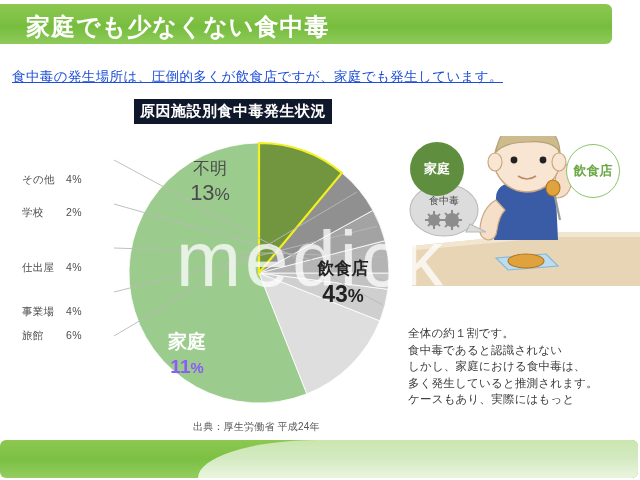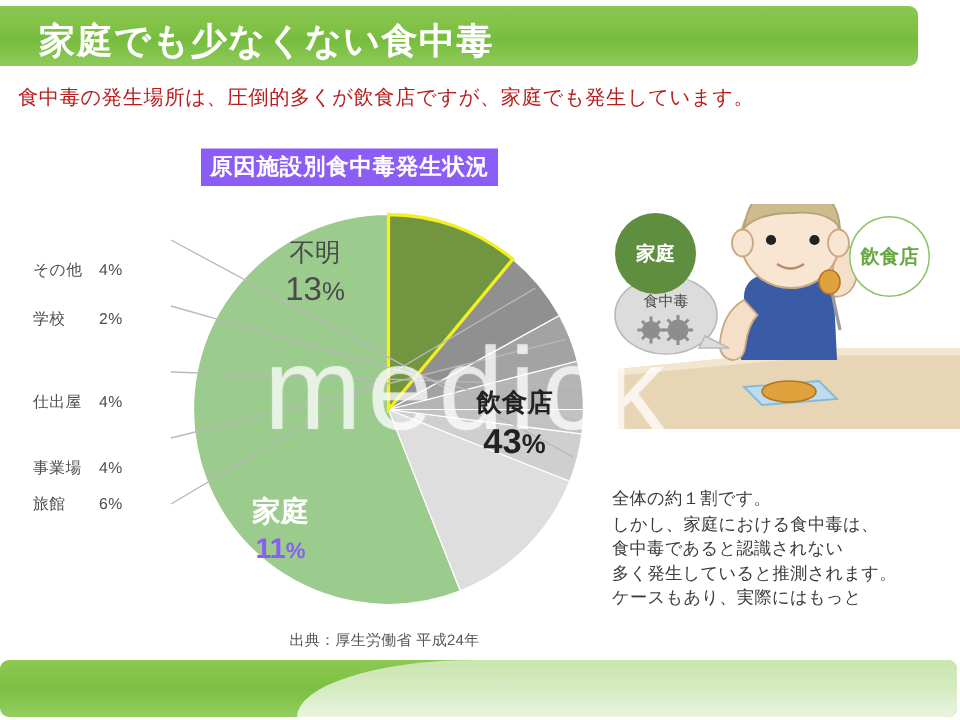--- a/index.html
+++ b/index.html
@@ -17,28 +17,28 @@
     border-radius:0 6px 6px 0;
     background:linear-gradient(180deg,#8cc751 0%,#7cc043 45%,#76bc3d 55%,#8ecb5a 100%);
   }
   .header-title{
     position:absolute;left:26px;top:11px;
     font-size:24px;font-weight:bold;color:#ffffff;letter-spacing:1px;
     white-space:nowrap;
     text-align:center;
   }
   .subtitle{
-    position:absolute;left:12px;top:56px;
-    font-size:13.5px;color:#b91c1c;letter-spacing:.4px;white-space:nowrap;
+    position:absolute;left:12px;top:68px;
+    font-size:13.5px;color:#1d4ed8;letter-spacing:.4px;white-space:nowrap;text-decoration:underline;
   }
 
   
   .chart-badge{
     position:absolute;left:134px;top:99px;width:198px;height:25px;
-    background:#8b5cf6;
+    background:#0f172a;
     display:flex;align-items:center;justify-content:center;
   }
   .chart-badge span{
     font-size:15px;font-weight:bold;color:#ffffff;letter-spacing:.5px;white-space:nowrap;
   }
 
   
   .watermark{
     position:absolute;left:176px;top:214px;
     font-size:78px;color:rgba(255,255,255,.62);
@@ -222,22 +222,22 @@
 
   <div class="badge-circle badge-home">
     <span>家庭</span>
   </div>
   <div class="badge-circle badge-resto">
     <span>飲食店</span>
   </div>
 
   <div class="note" id="note-host">
       <div>全体の約１割です。</div>
+      <div>食中毒であると認識されない</div>
       <div>しかし、家庭における食中毒は、</div>
-      <div>食中毒であると認識されない</div>
       <div>多く発生していると推測されます。</div>
       <div>ケースもあり、実際にはもっと</div>
     </div>
 
   <div class="footer">
     <div class="sheen"></div>
   </div>
 
 </div>
 

